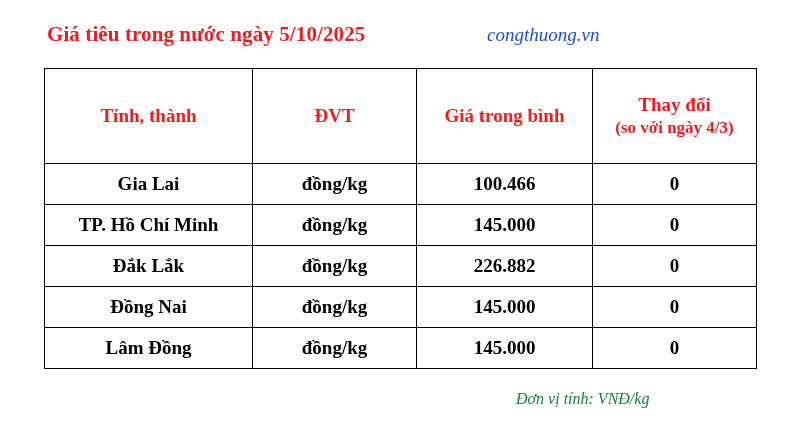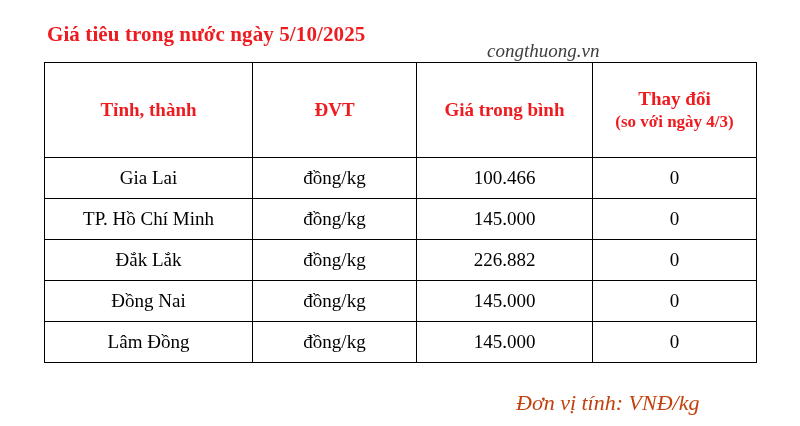--- a/index.html
+++ b/index.html
@@ -35,30 +35,30 @@
     top: 0;
     font-size: 21px;
     font-weight: bold;
     color: #ee1c20;
     white-space: nowrap;
     letter-spacing: 0.1px;
   }
   .site-name {
     position: absolute;
     left: 487px;
-    top: 18px;
+    top: 2px;
     font-size: 19px;
     font-style: italic;
-    color: #404040;
+    color: #1d4ed8;
     white-space: nowrap;
   }
   table.price-table {
     position: absolute;
     left: 44px;
-    top: 62px;
+    top: 68px;
     width: 712px;
     border-collapse: collapse;
     table-layout: fixed;
   }
   table.price-table th,
   table.price-table td {
     border: 1px solid #000000;
     text-align: center;
     vertical-align: middle;
     padding: 0;
@@ -66,41 +66,41 @@
   table.price-table th {
     height: 94px;
     font-size: 19px;
     font-weight: bold;
     color: #ee1c20;
     line-height: 1.35;
   }
   table.price-table td {
     height: 40px;
     font-size: 19px;
-    font-weight: normal;
+    font-weight: bold;
     color: #000000;
   }
   col.c1 { width: 208px; }
   col.c2 { width: 164px; }
   col.c3 { width: 176px; }
   col.c4 { width: 164px; }
   .head-sub {
     display: block;
     font-size: 17px;
   }
   .change-cell {
     color: #1f5fc0;
   }
   .footnote {
     position: absolute;
     left: 516px;
     top: 390px;
-    font-size: 22px;
+    font-size: 16px;
     font-style: italic;
-    color: #c2410c;
+    color: #15803d;
     white-space: nowrap;
     text-align: right;
   }
 </style>
 </head>
 <body>
 
 <div class="page">
 
   <div class="header-row">

